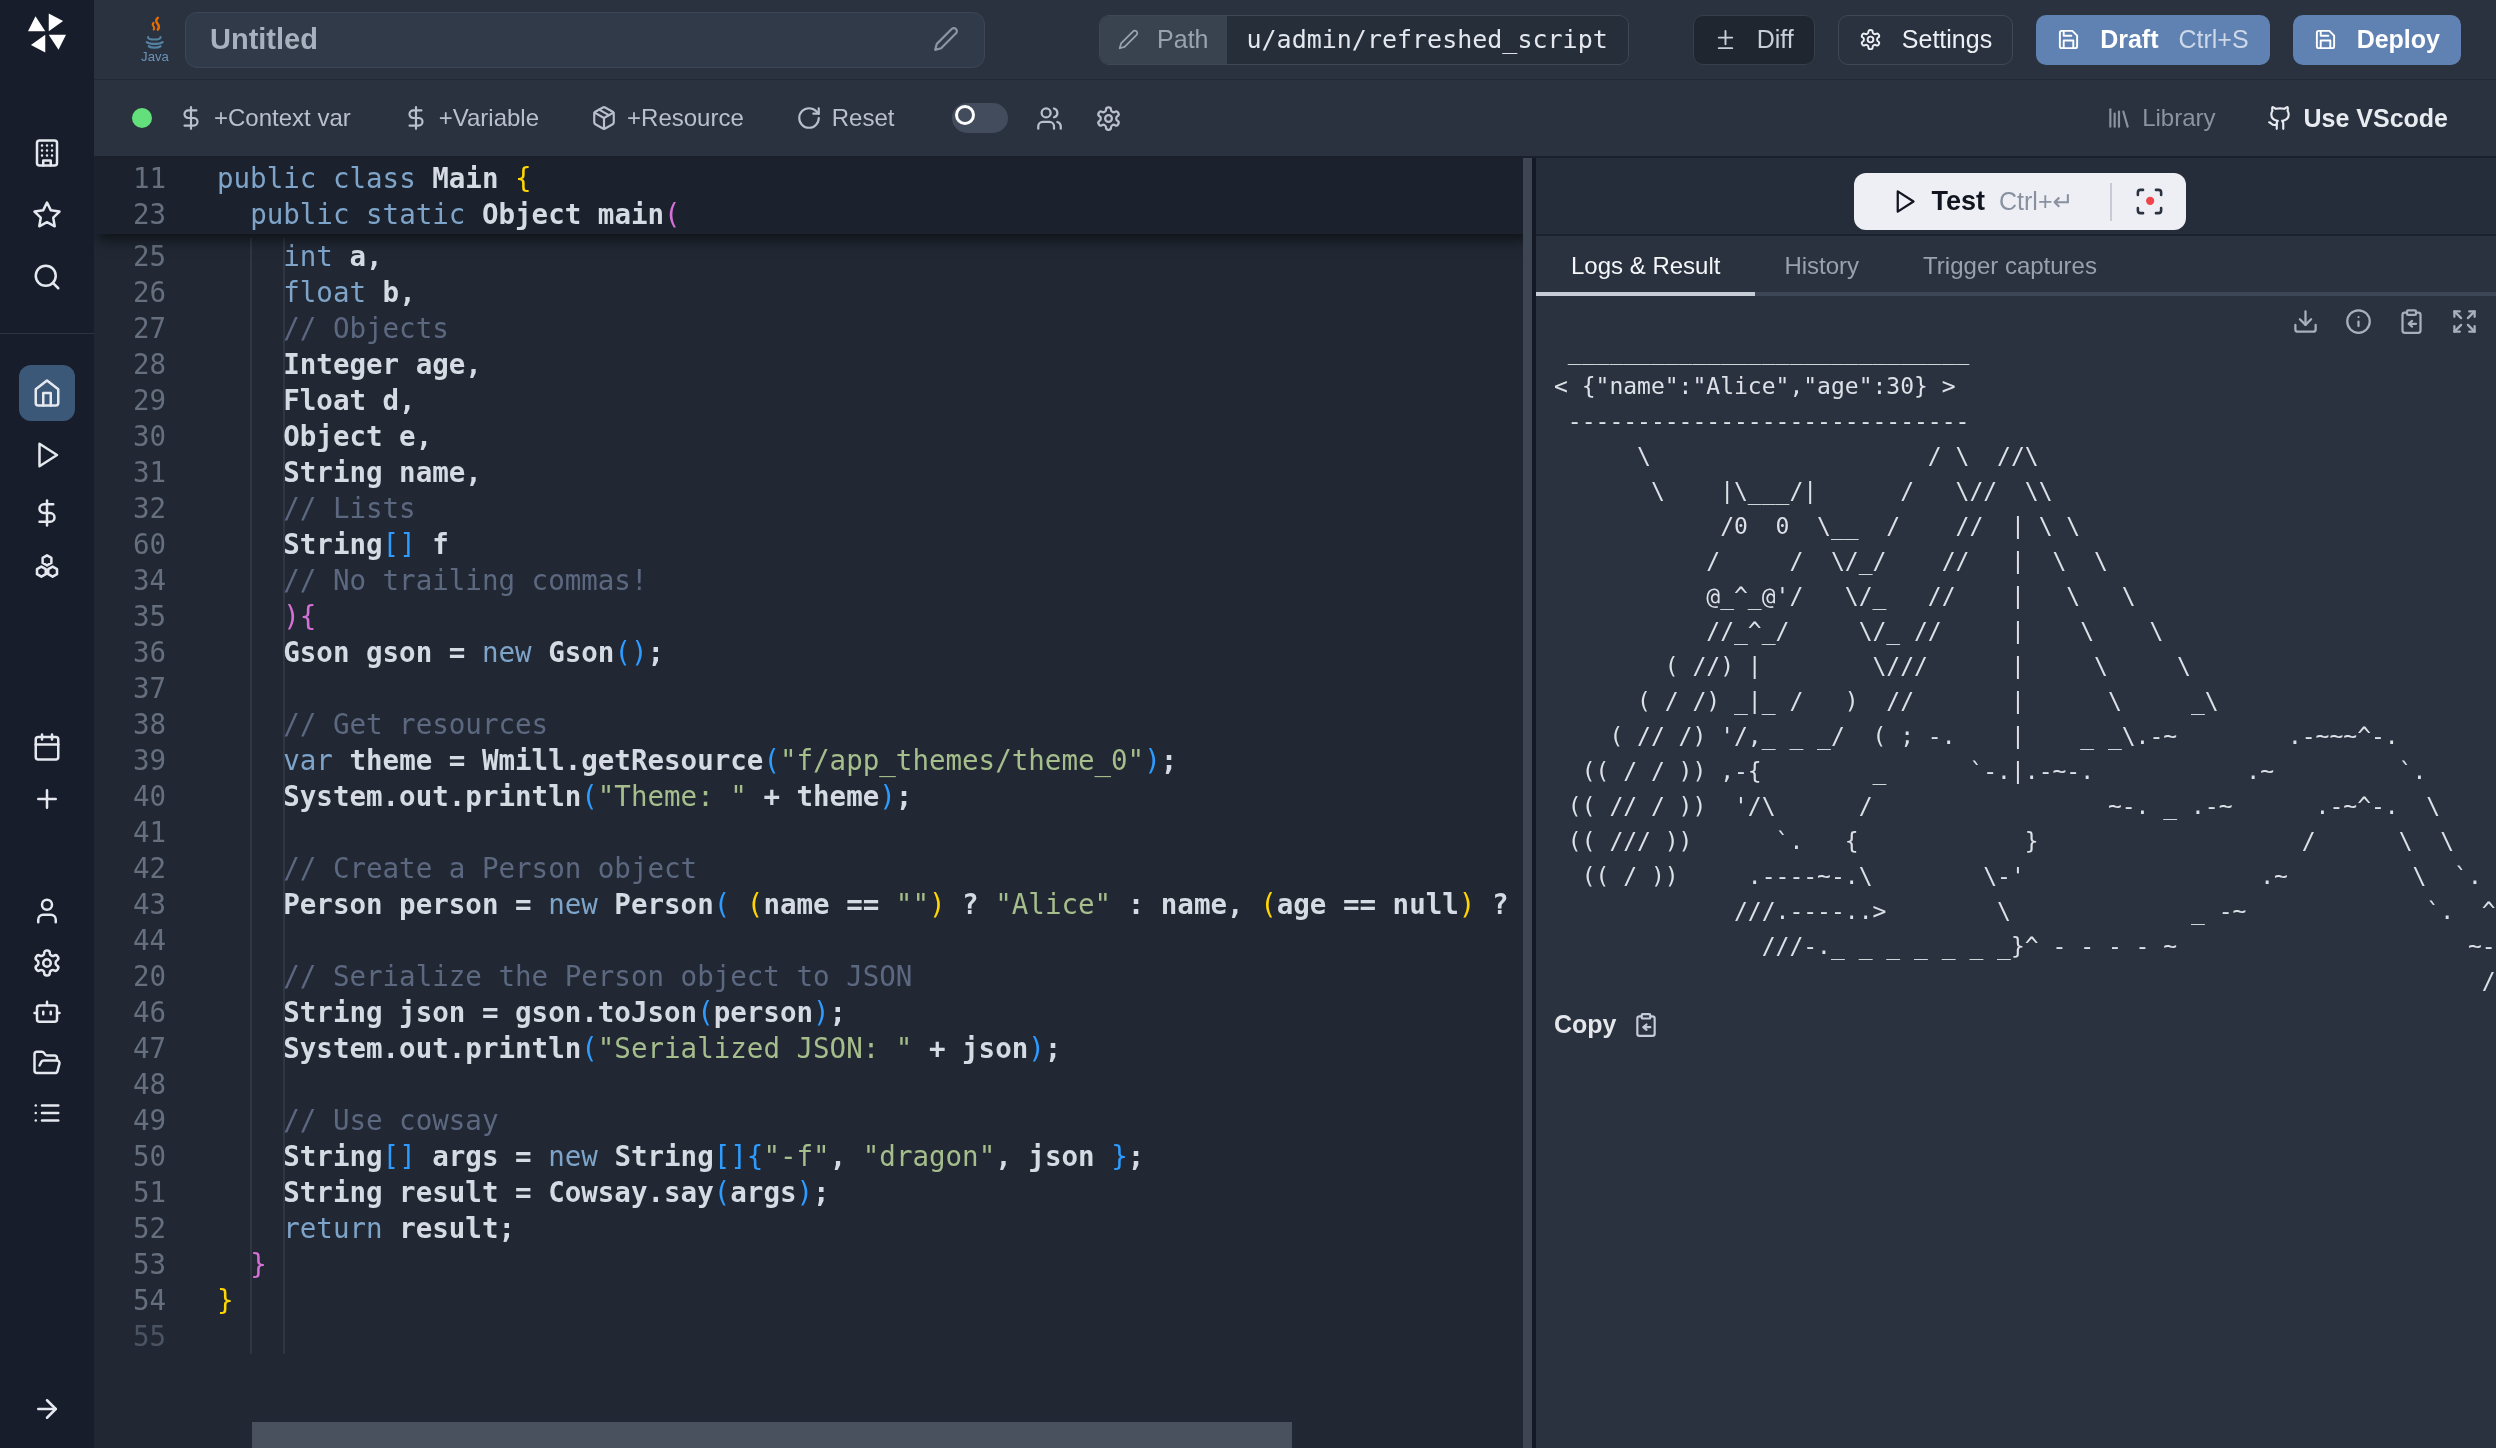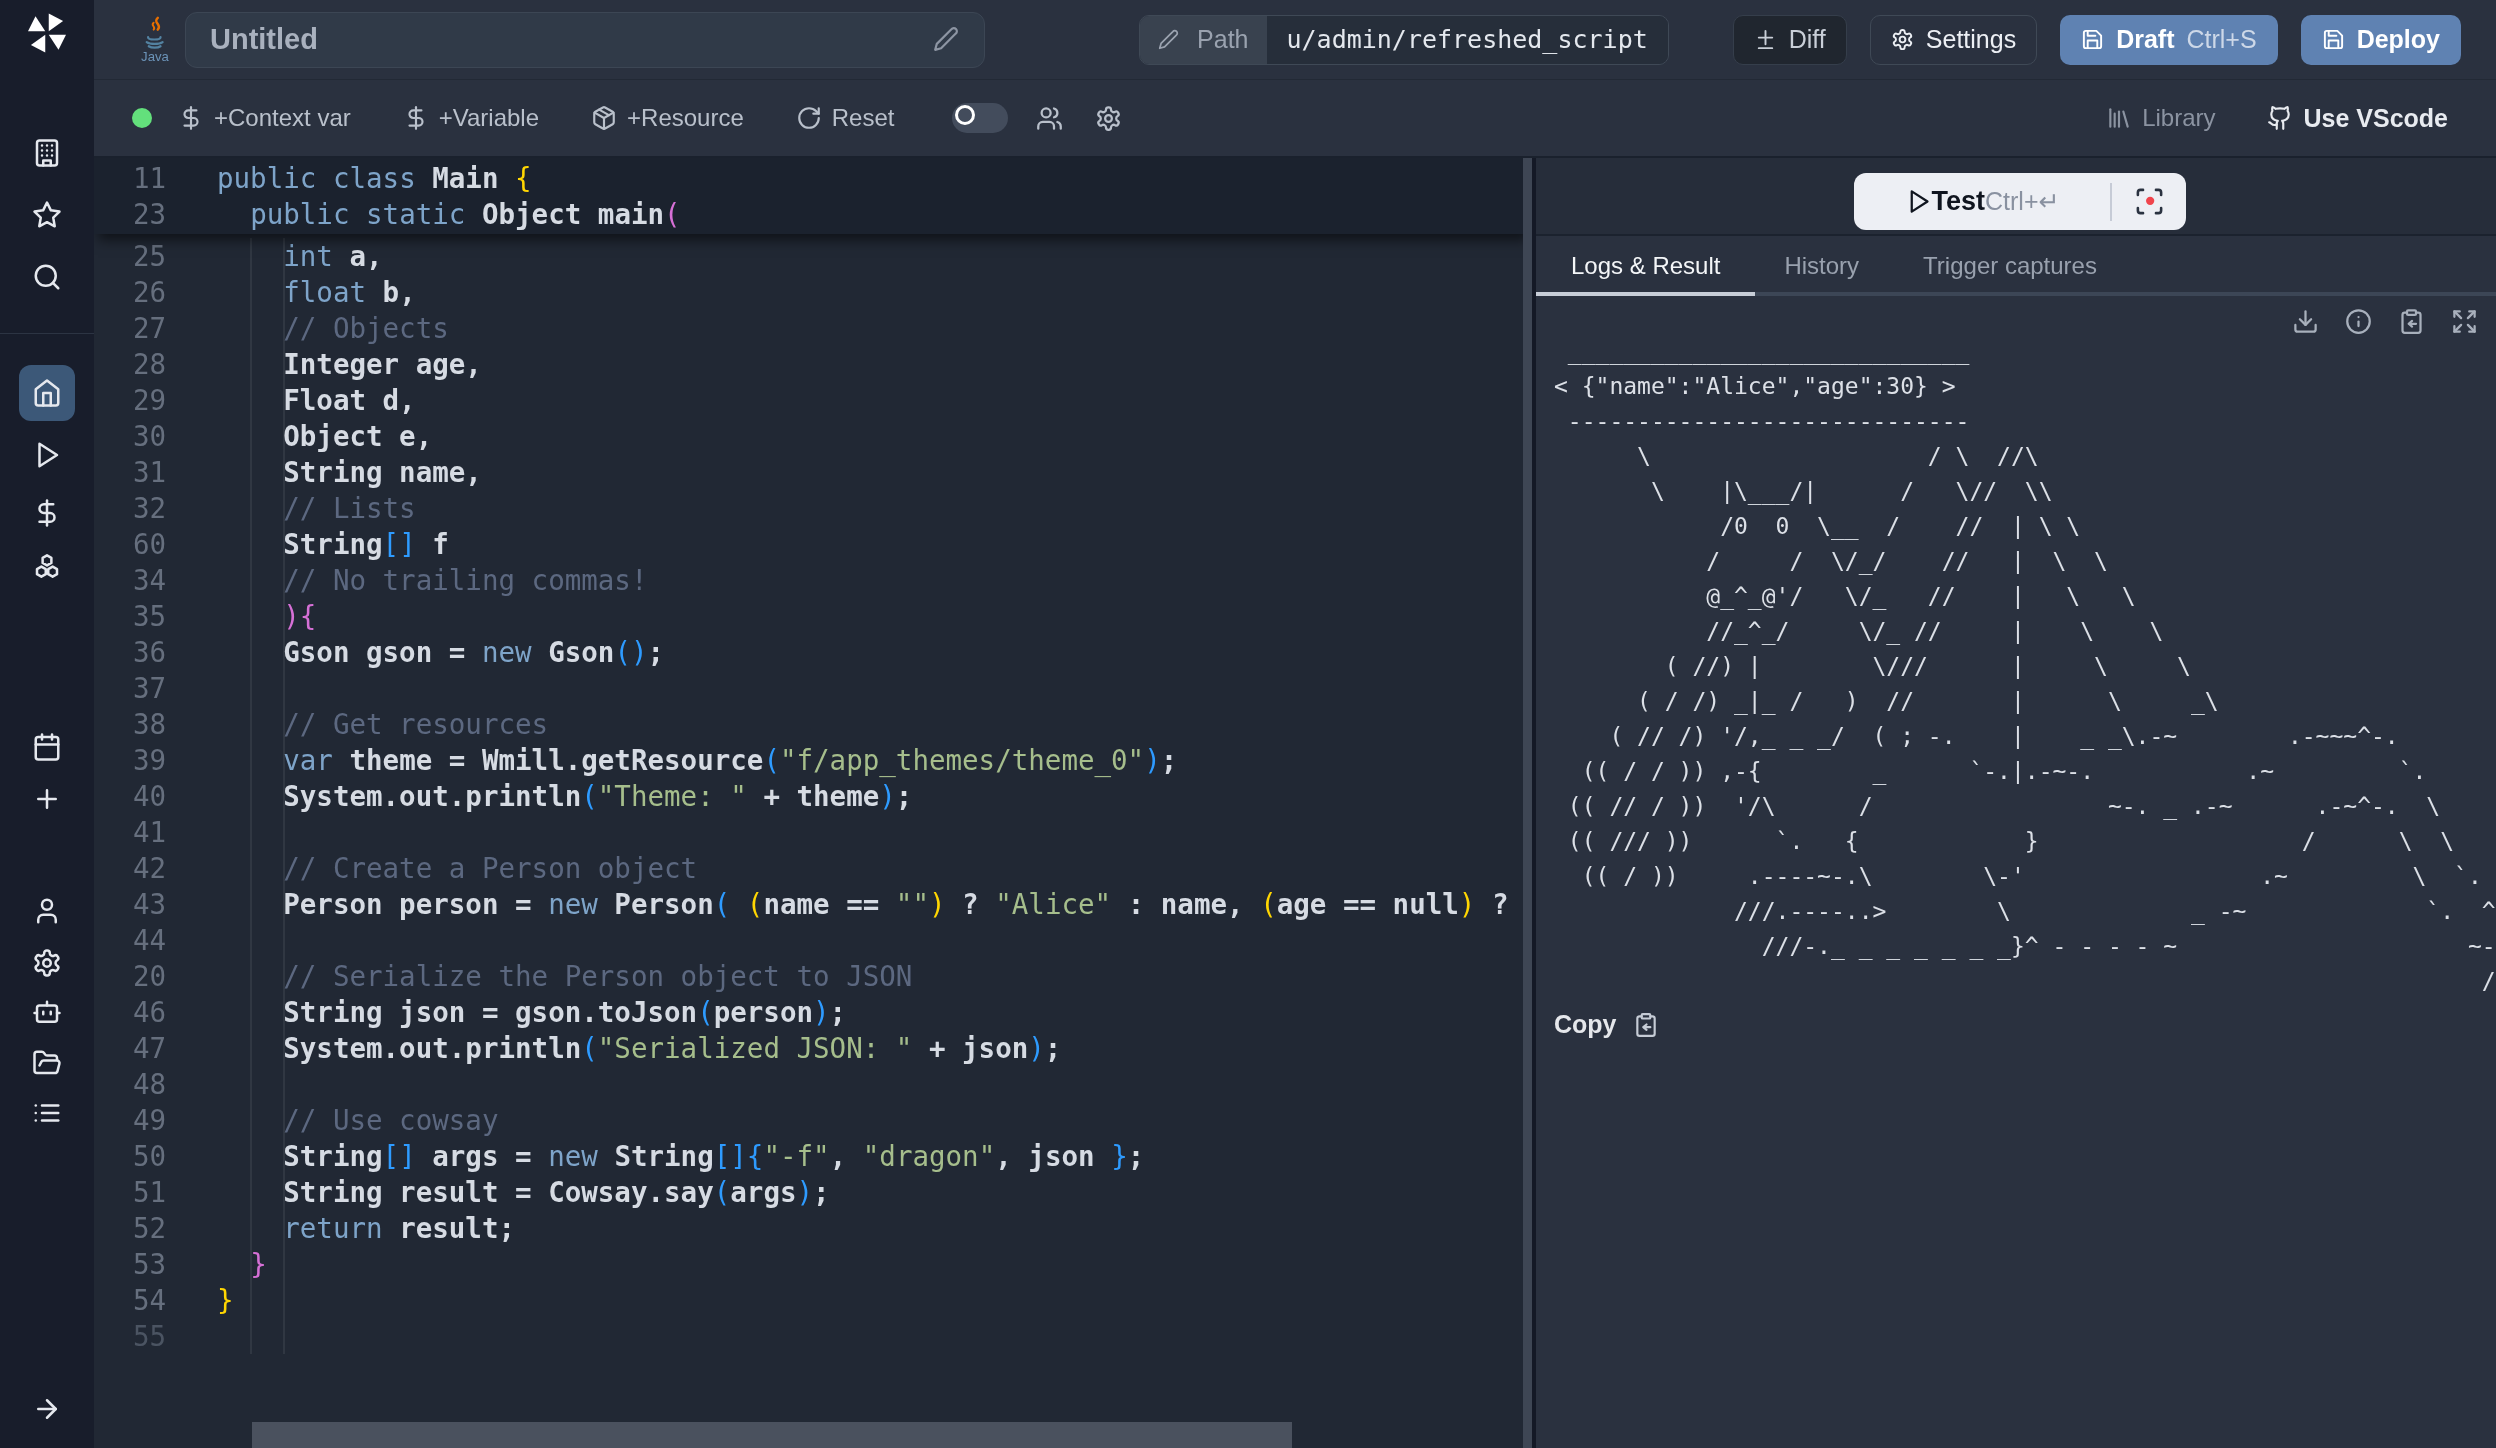--- a/index.html
+++ b/index.html
@@ -24,21 +24,21 @@
   .title-wrap input{width:100%;height:100%;background:#303a48;border:1px solid #3c4654;border-radius:12px;
         color:#a9b1be;font-family:"Liberation Sans",sans-serif;font-size:29px;font-weight:600;padding:0 80px 0 24px;outline:none;}
   .title-pencil{position:absolute;right:26px;top:14px;width:26px;height:26px;color:#8d95a3;cursor:pointer;}
   .tb-spacer{flex:1;}
   .path-group{display:flex;align-items:stretch;height:50px;border:1.5px solid #3f4956;border-radius:10px;
               overflow:hidden;cursor:pointer;flex:none;}
   .path-left{display:flex;align-items:center;gap:18px;background:#39424f;padding:0 18px;color:#9aa2af;font-size:25px;}
   .path-left svg{width:21px;height:21px;}
   .path-value{display:flex;align-items:center;background:#262e3a;padding:0 20px;
               font-family:"DejaVu Sans Mono",monospace;font-size:25px;color:#e4e8ee;}
-  .btn{display:flex;align-items:center;gap:12px;height:50px;border-radius:10px;padding:0 20px;
+  .btn{display:flex;align-items:center;gap:20px;height:50px;border-radius:10px;padding:0 20px;
        font-size:25px;cursor:pointer;flex:none;border:1px solid transparent;}
   .btn svg{width:23px;height:23px;}
   .btn-diff{background:#20262f;border-color:#353e4b;color:#c9cfd8;margin-left:64px;}
   .btn-settings{background:transparent;border-color:#3f4956;color:#eceff4;margin-left:23px;}
   .btn-accent{background:var(--accent);color:#ffffff;font-weight:700;margin-left:23px;}
   .btn-accent .shortcut{font-weight:400;color:#cdd8e8;}
 
   
   .toolbar{position:absolute;left:94px;top:80px;width:2402px;height:78px;background:#2a313f;
            display:flex;align-items:center;padding:0 48px 0 38px;border-bottom:2px solid #1a212d;}
@@ -69,21 +69,21 @@
   .hscroll{position:absolute;left:158px;top:1264px;width:1040px;height:26px;background:#4a515e;cursor:grab;z-index:4;}
   .vscroll{position:absolute;right:0;top:0;width:9px;height:1290px;background:#3e4654;cursor:grab;z-index:4;}
 
   .splitter{position:absolute;left:1532px;top:158px;width:4px;height:1290px;background:#141926;cursor:col-resize;z-index:6;}
 
   
   .runpanel{position:absolute;left:1536px;top:158px;width:960px;height:1290px;background:#2a313f;overflow:hidden;}
   .run-header{position:absolute;left:0;top:0;width:100%;height:78px;background:#262d3a;border-bottom:2px solid #1b222e;}
   .test-btn{position:absolute;left:318px;top:15px;width:332px;height:57px;background:#edeff4;border-radius:12px;
             display:flex;align-items:center;cursor:pointer;}
-  .test-main{flex:1;display:flex;align-items:center;justify-content:center;}
+  .test-main{flex:1;display:flex;align-items:center;justify-content:center;gap:14px;}
   .test-main svg{width:27px;height:27px;color:#10151f;}
   .test-label{font-size:27px;font-weight:700;color:#10151f;}
   .test-shortcut{font-size:25px;color:#8991a0;}
   .test-divider{width:2px;height:38px;background:#c6cbd6;}
   .test-capture{width:74px;display:flex;align-items:center;justify-content:center;cursor:pointer;}
   .test-capture svg{width:31px;height:31px;color:#2a3240;}
 
   .tabs{position:absolute;left:3px;top:78px;width:100%;height:60px;display:flex;}
   .tab{display:flex;align-items:center;padding:0 32px;font-size:24px;color:#99a1ae;cursor:pointer;}
   .tab.active{color:#f4f6f8;}

